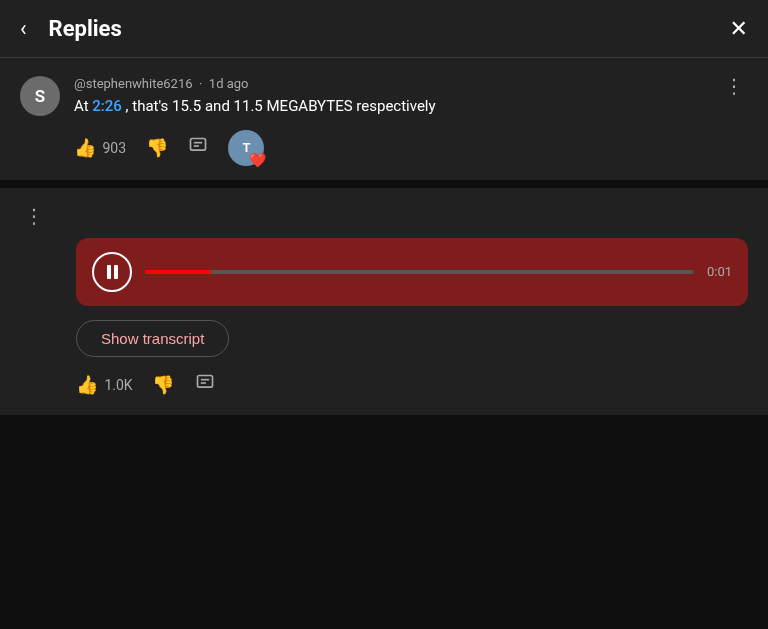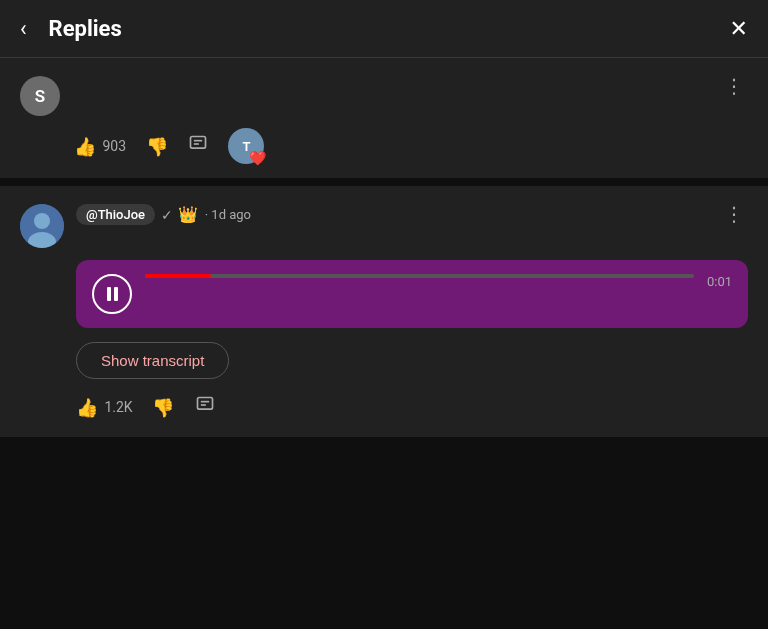--- a/index.html
+++ b/index.html
@@ -194,25 +194,25 @@
     .crown-icon {
       font-size: 16px;
     }
     .meta-time {
       color: #aaa;
       font-size: 13px;
     }
 
     
     .audio-player {
-      background: #701a75;
+      background: #7f1d1d;
       border-radius: 12px;
       padding: 14px 16px;
       display: flex;
-      align-items: flex-start;
+      align-items: center;
       gap: 13px;
       margin-bottom: 14px;
       margin-left: 56px;
     }
     .play-pause-btn {
       width: 40px;
       height: 40px;
       border-radius: 50%;
       border: 2px solid #fff;
       display: flex;
@@ -290,20 +290,32 @@
   </div>
   <span class="close-btn">✕</span>
 </div>
 
 <div class="divider"></div>
 
 <div class="comment-block">
   <div class="comment-header">
     <div class="comment-left">
       <div class="avatar-s">S</div>
+      <div>
+        <div class="comment-meta">
+          <span>@stephenwhite6216</span>
+          &nbsp;·&nbsp;
+          <span>1d ago</span>
+        </div>
+        <div class="comment-text">
+          <span>At </span>
+          <span class="timestamp-link">2:26</span>
+          <span>, that's 15.5 and 11.5 MEGABYTES respectively</span>
+        </div>
+      </div>
     </div>
     <span class="more-btn">⋮</span>
   </div>
 
   <div class="comment-actions">
     <div class="action-item">
       <span class="action-icon">👍</span>
       <span>903</span>
     </div>
     <div class="action-item">
@@ -322,37 +334,20 @@
       <span style="font-size:13px; font-weight:600;">T</span>
       <span class="heart-badge">❤️</span>
     </div>
   </div>
 </div>
 
 <div class="section-divider"></div>
 
 <div class="reply-block">
   <div class="reply-header">
-    <div class="reply-left">
-      <div class="avatar-thiojoe">
-        <svg width="44" height="44" viewBox="0 0 44 44">
-          <circle cx="22" cy="22" r="22" fill="#4a6fa5"></circle>
-          <circle cx="22" cy="17" r="8" fill="#7aaad0"></circle>
-          <ellipse cx="22" cy="38" rx="14" ry="10" fill="#7aaad0"></ellipse>
-        </svg>
-      </div>
-      <div>
-        <div class="reply-meta">
-          <span class="channel-badge">@ThioJoe</span>
-          <span class="verified-icon">✓</span>
-          <span class="crown-icon">👑</span>
-          <span class="meta-time">·&nbsp;<span>1d ago</span></span>
-        </div>
-      </div>
-    </div>
     <span class="more-btn">⋮</span>
   </div>
 
   <div class="audio-player">
     <div class="play-pause-btn">
       <div class="pause-icon">
         <div class="pause-bar"></div>
         <div class="pause-bar"></div>
       </div>
     </div>
@@ -364,21 +359,21 @@
     <span class="time-display">0:01</span>
   </div>
 
   <div>
     <button class="transcript-btn">Show transcript</button>
   </div>
 
   <div class="reply-actions">
     <div class="action-item">
       <span class="action-icon">👍</span>
-      <span>1.2K</span>
+      <span>1.0K</span>
     </div>
     <div class="action-item">
       <span class="action-icon">👎</span>
     </div>
     <div class="action-item">
       <span class="action-icon">
         <svg width="20" height="20" viewBox="0 0 24 24" fill="none" stroke="#aaa" stroke-width="2">
           <rect x="3" y="3" width="18" height="14" rx="2"></rect>
           <line x1="7" y1="8" x2="17" y2="8"></line>
           <line x1="7" y1="12" x2="13" y2="12"></line>

